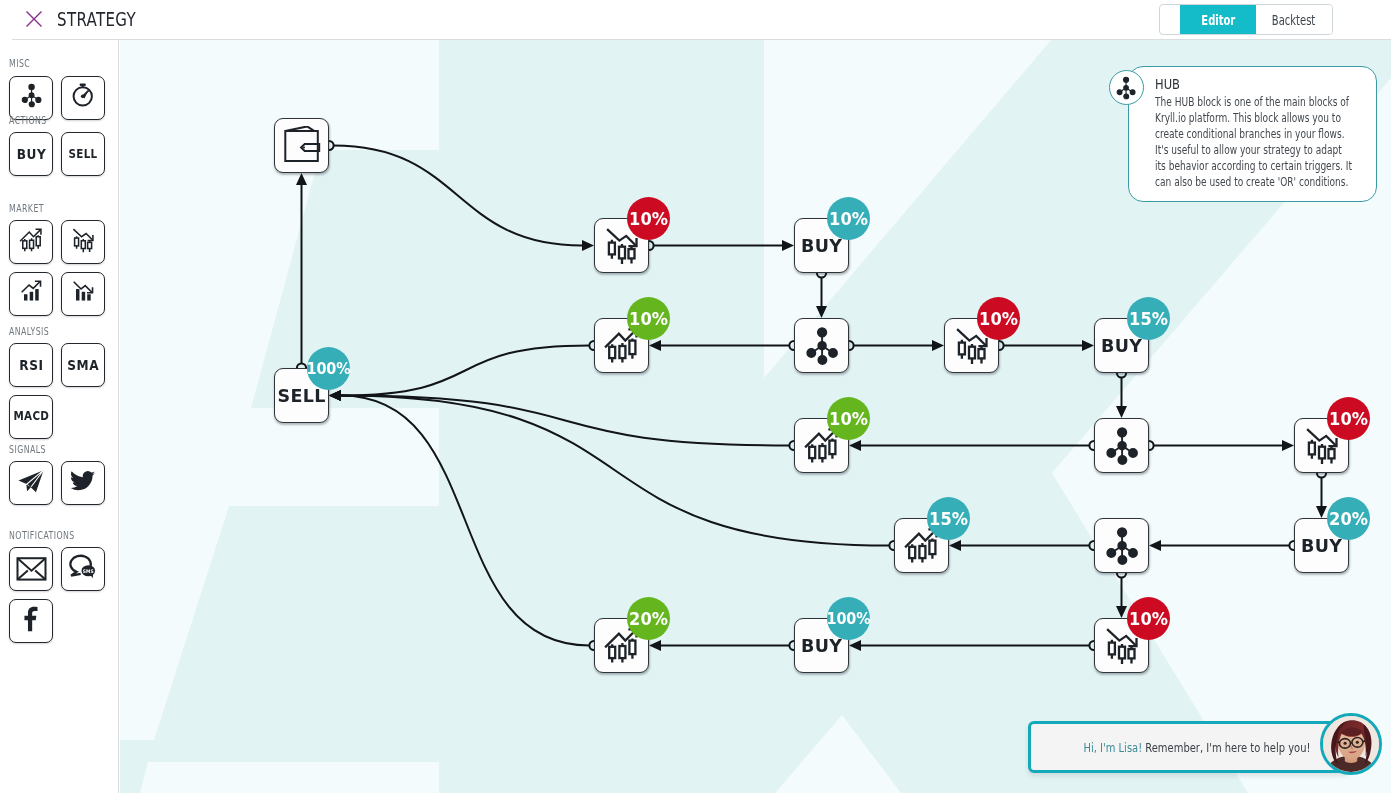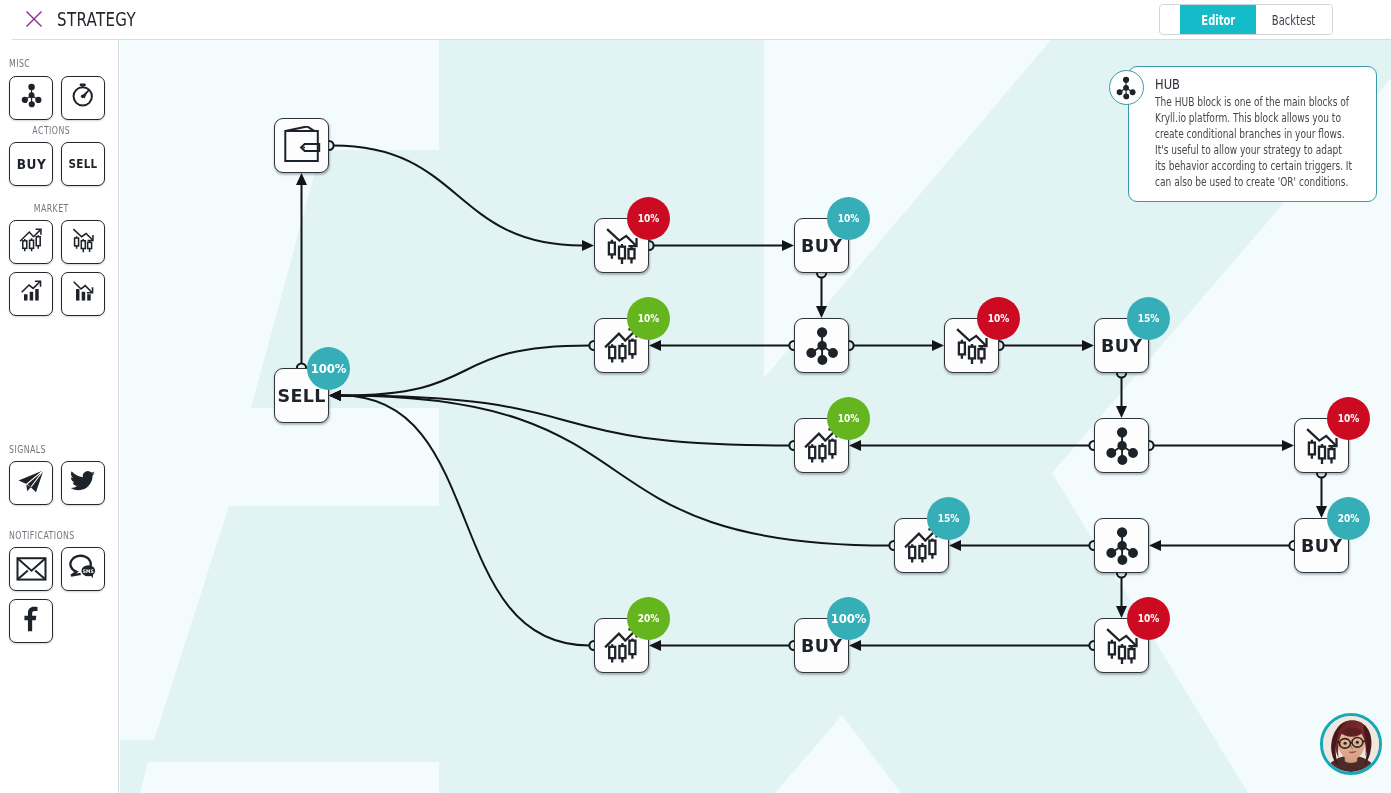--- a/index.html
+++ b/index.html
@@ -55,26 +55,26 @@
   .node{position:absolute;width:55px;height:55px;background:#fdfdfd;
         border:1.7px solid #2f343a;border-radius:9px;box-sizing:border-box;
         display:flex;align-items:center;justify-content:center;cursor:pointer;
         box-shadow:0.5px 1.5px 2px rgba(25,35,45,.30);}
   .node .lbl{font-family:"DejaVu Sans",sans-serif;
              font-size:17.5px;font-weight:bold;color:#1d2329;letter-spacing:.3px;
              text-indent:.3px;line-height:1;position:relative;top:1px;}
   .badge{position:absolute;width:43px;height:43px;border-radius:50%;color:#fff;
          display:flex;align-items:center;justify-content:center;
          font-family:"DejaVu Sans Condensed","DejaVu Sans",sans-serif;
-         font-size:10px;font-weight:bold;letter-spacing:0px;line-height:1;}
-  .badge.s{font-size:13px;letter-spacing:-0.1px;}
+         font-size:18px;font-weight:bold;letter-spacing:0px;line-height:1;}
+  .badge.s{font-size:16px;letter-spacing:-0.1px;}
 
   
   #tooltip{position:absolute;left:1127.6px;top:66.2px;width:249px;height:136px;
-           border:1.7px solid #3a9ba6;border-radius:9px;background:#fff;
+           border:1.7px solid #3a9ba6;border-radius:15px;background:#fff;
            box-sizing:border-box;padding:9.5px 24px 0 26.7px;}
   #tt-icon{position:absolute;left:-19.8px;top:3.2px;width:35px;height:35px;border-radius:50%;
            background:#fff;border:1.7px solid #3a9ba6;display:flex;
            align-items:center;justify-content:center;box-sizing:border-box;}
   #tt-title{font-family:"DejaVu Sans Condensed","DejaVu Sans",sans-serif;
             font-size:14.2px;color:#2b3138;line-height:1;margin:0 0 4.6px 0;
             transform:scaleX(.9);transform-origin:left top;}
   #tt-body{font-family:"DejaVu Sans Condensed","DejaVu Sans",sans-serif;
            font-size:11.4px;line-height:15.9px;color:#43494f;
            width:225px;transform:scaleX(.883);transform-origin:left top;}
@@ -134,32 +134,32 @@
                 <circle cx="19.7" cy="20.4" r="10.2" fill="none" stroke="#1d2329" stroke-width="2.2"></circle>
                 <rect x="16.3" y="6.0" width="6.8" height="2.9" rx="1" fill="#1d2329"></rect>
                 <path d="M19.7 8.9 V10.2" stroke="#1d2329" stroke-width="2.2"></path>
                 <path d="M19.7 20.4 L25.8 14.4" stroke="#1d2329" stroke-width="2.0" stroke-linecap="round"></path>
                 <path d="M19.7 20.4 L25.4 14.9 L21.6 22.8 Z" fill="#1d2329"></path>
                 <circle cx="19.7" cy="20.4" r="2.0" fill="#1d2329"></circle>
               </svg></span>
           </div>
         </div>
       </div>
-      <div class="grp" style="top: 86px; text-align: center;">
+      <div class="grp" style="top: 76px;">
         <div class="grp-label">ACTIONS</div>
         <div class="tiles">
           <div class="tile">
             <span class="tl">BUY</span>
           </div>
           <div class="tile">
             <span class="tl sm">SELL</span>
           </div>
         </div>
       </div>
-      <div class="grp" style="top: 163.6px; text-align: center;">
+      <div class="grp" style="top: 163.6px;">
         <div class="grp-label">MARKET</div>
         <div class="tiles">
           <div class="tile">
             <span><svg width="26.6" height="26.6" viewBox="0 0 40 40">
                 <path d="M3.1 21.4 L16.9 7.6 L23.3 14.6 L33.6 4.3" fill="none" stroke="#1d2329" stroke-width="2.3" stroke-linejoin="miter" stroke-linecap="butt"></path>
                 <path d="M26.4 3.4 H34.5 V11.5" fill="none" stroke="#1d2329" stroke-width="2.3" stroke-linejoin="miter"></path>
                 <path d="M10.2 18.2 V20.8 M10.2 32.1 V36.6" stroke="#1d2329" stroke-width="2.3"></path>
                 <rect x="7.199999999999999" y="20.8" width="6.0" height="11.3" fill="#fff" stroke="#1d2329" stroke-width="2.3"></rect>
                 <path d="M20.4 17 V20 M20.4 32.1 V36.6" stroke="#1d2329" stroke-width="2.3"></path>
                 <rect x="17.4" y="20" width="6.0" height="12.100000000000001" fill="#fff" stroke="#1d2329" stroke-width="2.3"></rect>
@@ -189,20 +189,34 @@
               </svg></span>
           </div>
           <div class="tile">
             <span><svg width="28" height="28" viewBox="0 0 40 40">
                 <path d="M6.7 5.4 L17.2 15.7 L23.2 10.9 L32.6 20.3" fill="none" stroke="#1d2329" stroke-width="2.3" stroke-linejoin="miter"></path>
                 <path d="M33.6 13.1 V21.1 H25.6" fill="none" stroke="#1d2329" stroke-width="2.3" stroke-linejoin="miter"></path>
                 <rect x="10" y="15.8" width="4.95" height="16.400000000000002" fill="#1d2329"></rect>
                 <rect x="18.15" y="19.7" width="4.95" height="12.500000000000004" fill="#1d2329"></rect>
                 <rect x="26.03" y="23.2" width="4.95" height="9.000000000000004" fill="#1d2329"></rect>
               </svg></span>
+          </div>
+        </div>
+      </div>
+      <div class="grp" style="top: 286.9px;">
+        <div class="grp-label">ANALYSIS</div>
+        <div class="tiles">
+          <div class="tile">
+            <span class="tl">RSI</span>
+          </div>
+          <div class="tile">
+            <span class="tl">SMA</span>
+          </div>
+          <div class="tile">
+            <span class="tl sm">MACD</span>
           </div>
         </div>
       </div>
       <div class="grp" style="top: 405px;">
         <div class="grp-label">SIGNALS</div>
         <div class="tiles">
           <div class="tile">
             <span><svg width="33" height="33" viewBox="0 0 40 40">
                 <path d="M4.2 18.7 L34.6 6.3 L25.4 33.0 L16.0 23.9 Z" fill="#1d2329"></path>
                 <path d="M13.7 23.6 L14.8 31.7 L19.3 26.8 Z" fill="#1d2329"></path>
@@ -498,20 +512,23 @@
             <circle cx="31.0" cy="27.0" r="4.0"></circle>
             <circle cx="20.4" cy="34.0" r="4.0"></circle>
             <circle cx="20.1" cy="19.7" r="3.8"></circle>
           </g>
         </svg>
       </div>
     <div id="tt-title">HUB</div>
     <div id="tt-body">The HUB block is one of the main blocks of Kryll.io platform. This block allows you to create conditional branches in your flows. It's useful to allow your strategy to adapt its behavior according to certain triggers. It can also be used to create 'OR' conditions.</div>
   </div>
 
+  <div id="lisa">
+    <div id="lisa-text"><b>Hi, I'm Lisa!</b> Remember, I'm here to help you!</div>
+  </div>
   <div id="lisa-av"><svg width="56" height="56" viewBox="1 1 54 54">
         <defs>
           <clipPath id="avclip">
             <circle cx="28" cy="28" r="28"></circle>
           </clipPath>
           <linearGradient id="skin" x1="0" y1="0" x2="0" y2="1">
             <stop offset="0" stop-color="#e8bda2"></stop>
             <stop offset="1" stop-color="#d7a183"></stop>
           </linearGradient>
           <linearGradient id="hairg" x1="0" y1="0" x2="1" y2="1">

